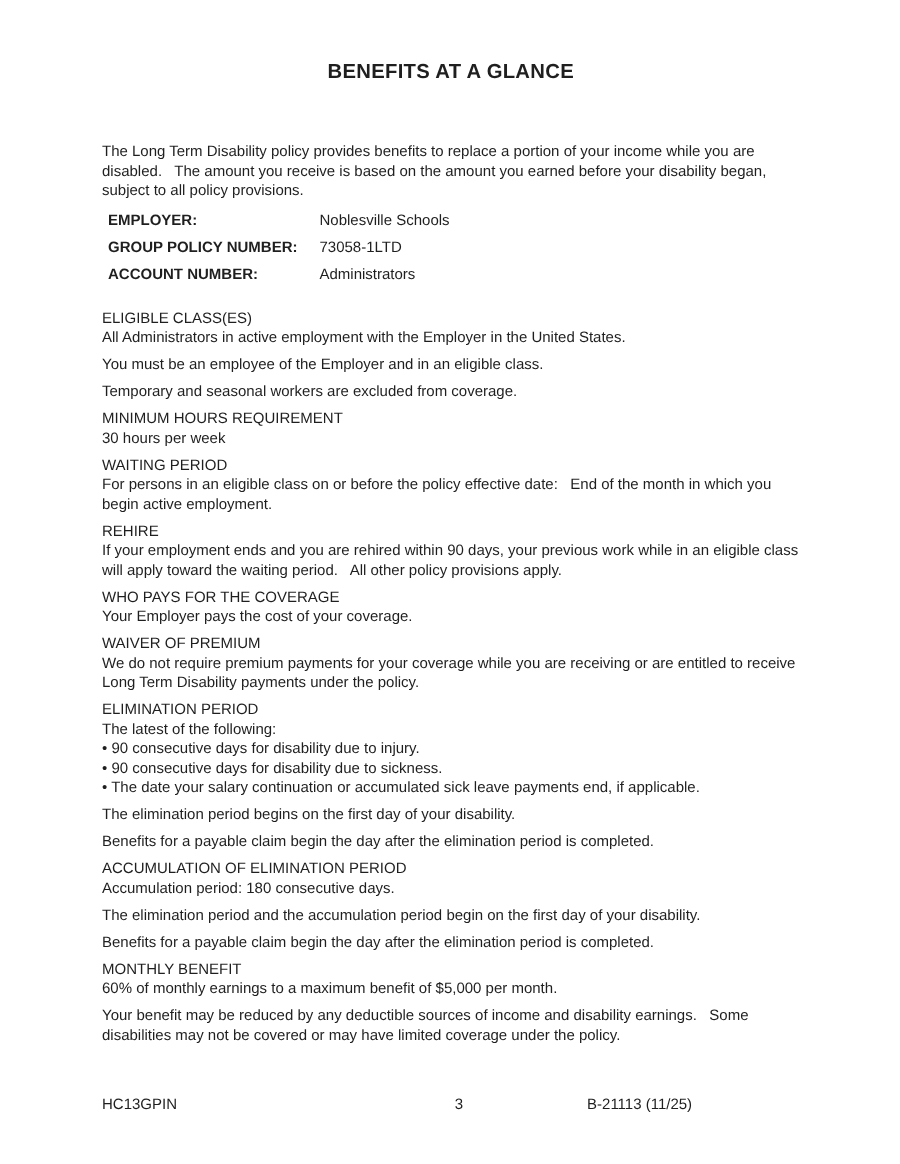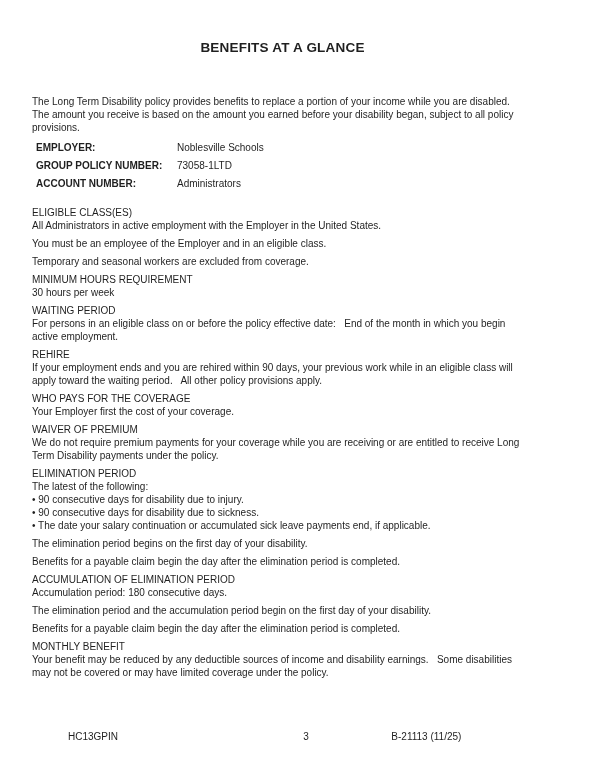--- a/index.html
+++ b/index.html
@@ -7,21 +7,21 @@
     position:relative;
     width:600px; height:776px;
     box-sizing:border-box;
     background:#ffffff;
     color:#1f1f1f;
     font-family:"Liberation Sans", sans-serif;
     font-size:10px;
     line-height:13px;
     overflow:hidden;
   }
-  .content { padding:40px 67px 0 32px; }
+  .content { padding:40px 67px 0 68px; }
   h1.title {
     font-size:13.5px;
     line-height:15px;
     font-weight:bold;
     text-align:center;
     margin:0 0 40px 0;
     letter-spacing:0.2px;
   }
   .para { margin:0 0 5px 0; white-space:pre-wrap; }
   .t0   { margin-bottom:0; }
@@ -90,21 +90,21 @@
       <p class="para"><span>For persons in an eligible class on or before the policy effective date:   End of the month in which </span><b>you</b><span> begin </span><b>active employment.</b></p>
     </section>
 
     <section class="sec">
       <div class="h">REHIRE</div>
       <p class="para"><span>If </span><b>your</b><span> employment ends and </span><b>you</b><span> are rehired within 90 days, </span><b>your</b><span> previous work while in an eligible class will apply toward the </span><b>waiting period.</b><span>   All other policy provisions apply.</span></p>
     </section>
 
     <section class="sec">
       <div class="h">WHO PAYS FOR THE COVERAGE</div>
-      <p class="para"><b>Your Employer</b><span> first the cost of </span><b>your</b><span> coverage.</span></p>
+      <p class="para"><b>Your Employer</b><span> pays the cost of </span><b>your</b><span> coverage.</span></p>
     </section>
 
     <section class="sec">
       <div class="h">WAIVER OF PREMIUM</div>
       <p class="para"><b>We</b><span> do not require premium payments for </span><b>your</b><span> coverage while </span><b>you</b><span> are receiving or are entitled to receive Long Term Disability payments under the policy.</span></p>
     </section>
 
     <section class="sec">
       <div class="h">ELIMINATION PERIOD</div>
       <p class="para t0"><span>The latest of the following:</span></p>
@@ -119,20 +119,21 @@
 
     <section class="sec">
       <div class="h">ACCUMULATION OF ELIMINATION PERIOD</div>
       <p class="para"><span>Accumulation period: 180 consecutive days.</span></p>
       <p class="para"><span>The elimination period and the accumulation period begin on the first day of </span><b>your</b><span> disability.</span></p>
       <p class="para"><span>Benefits for a </span><b>payable claim</b><span> begin the day after the elimination period is completed.</span></p>
     </section>
 
     <section class="sec">
       <div class="h">MONTHLY BENEFIT</div>
+      <p class="para"><span>60% of </span><b>monthly earnings</b><span> to a </span><b>maximum benefit</b><span> of $5,000 per month.</span></p>
       <p class="para"><b>Your</b><span> benefit may be reduced by any </span><b>deductible sources of income</b><span> and </span><b>disability earnings.</b><span>   Some disabilities may not be covered or may have limited coverage under the policy.</span></p>
     </section>
 
   </div>
 
   <div class="footer">
     <span class="fl">HC13GPIN</span>
     <span class="fc">3</span>
     <span class="fr">B-21113 (11/25)</span>
   </div>

